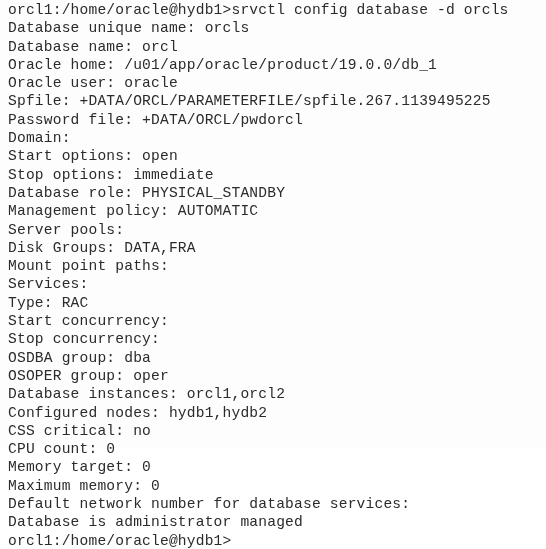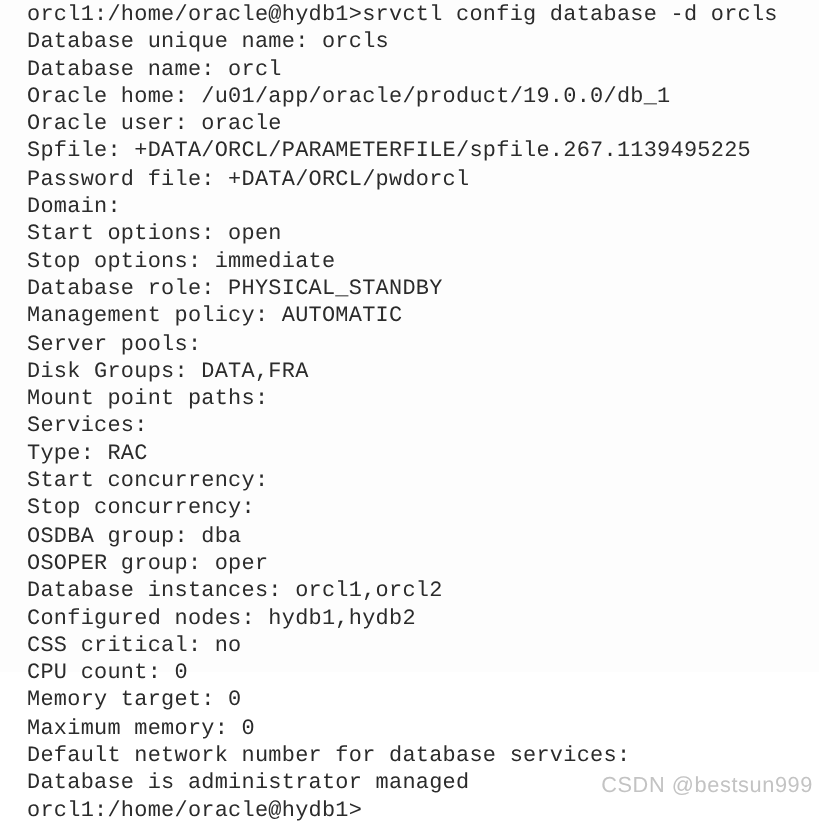--- a/index.html
+++ b/index.html
@@ -13,21 +13,21 @@
     height: 549px;
     overflow: hidden;
     font-family: "Liberation Mono", "DejaVu Sans Mono", monospace;
   }
   #terminal {
     position: relative;
     width: 546px;
     height: 448px;
     background: #fdfdfd;
     box-sizing: border-box;
-    padding: 1px 0 0 18px;
+    padding: 1px 0 0 8px;
   }
   #terminal-output {
     margin: 0;
     padding: 0;
     list-style: none;
     font-family: "Liberation Mono", "DejaVu Sans Mono", monospace;
     font-size: 14.6px;
     line-height: 18.3px;
     letter-spacing: 0.18px;
     color: #2b2b2b;
@@ -50,14 +50,13 @@
     white-space: pre;
     user-select: none;
     pointer-events: none;
   }
 </style>
 </head>
 <body>
 
 <div id="terminal">
   <ul id="terminal-output"><li>orcl1:/home/oracle@hydb1&gt;srvctl config database -d orcls</li><li>Database unique name: orcls</li><li>Database name: orcl</li><li>Oracle home: /u01/app/oracle/product/19.0.0/db_1</li><li>Oracle user: oracle</li><li>Spfile: +DATA/ORCL/PARAMETERFILE/spfile.267.1139495225</li><li>Password file: +DATA/ORCL/pwdorcl</li><li>Domain:</li><li>Start options: open</li><li>Stop options: immediate</li><li>Database role: PHYSICAL_STANDBY</li><li>Management policy: AUTOMATIC</li><li>Server pools:</li><li>Disk Groups: DATA,FRA</li><li>Mount point paths:</li><li>Services:</li><li>Type: RAC</li><li>Start concurrency:</li><li>Stop concurrency:</li><li>OSDBA group: dba</li><li>OSOPER group: oper</li><li>Database instances: orcl1,orcl2</li><li>Configured nodes: hydb1,hydb2</li><li>CSS critical: no</li><li>CPU count: 0</li><li>Memory target: 0</li><li>Maximum memory: 0</li><li>Default network number for database services:</li><li>Database is administrator managed</li><li>orcl1:/home/oracle@hydb1&gt;</li></ul>
-  <div class="watermark">CSDN @bestsun999</div>
 </div>
 
 </body></html>

